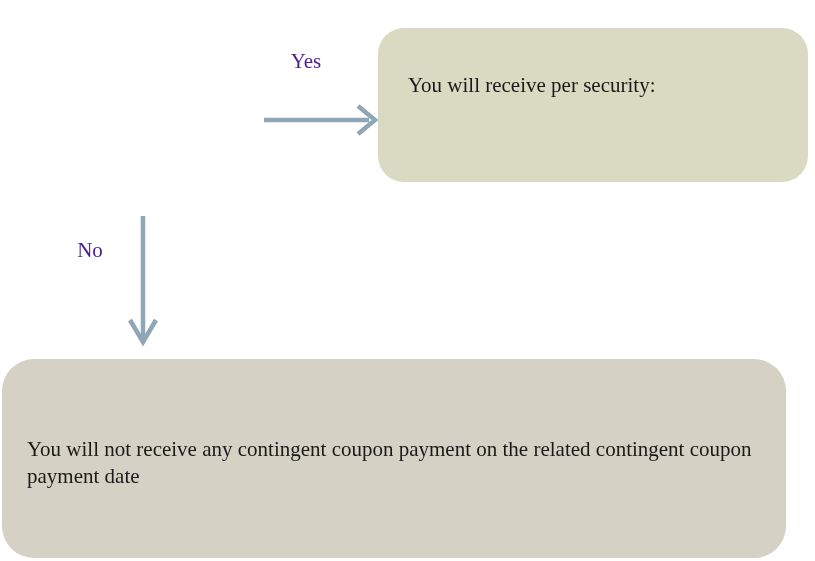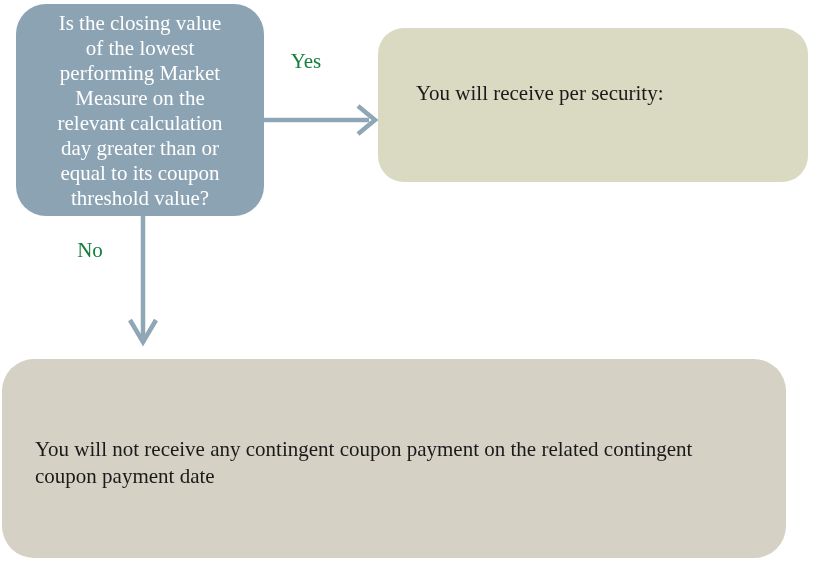--- a/index.html
+++ b/index.html
@@ -38,21 +38,21 @@
     color: #ffffff;
     font-size: 21px;
     line-height: 25px;
   }
 
   
   .branch-label {
     position: absolute;
     font-size: 21px;
     line-height: 24px;
-    color: #15803d;
+    color: #4c1d95;
   }
   .label-yes { left: 283px; top: 49px; width: 46px; text-align: center; }
   .label-no  { left: 70px;  top: 238px; width: 40px; text-align: center; font-family: Liberation Serif, serif; }
 
   
   .arrow {
     position: absolute;
     display: block;
   }
   .arrow-yes { left: 264px; top: 102px; }
@@ -65,56 +65,46 @@
     top: 28px;
     width: 430px;
     height: 154px;
     background: #DADAC2;
     border-radius: 26px;
     box-sizing: border-box;
     padding: 36px 24px 0 22px;
     font-size: 21px;
     line-height: 27px;
   }
-  .result-yes p { margin: 16px; }
+  .result-yes p { margin: 8px; }
   .result-yes p + p { margin-top: 18px; }
 
   
   .result-no {
     position: absolute;
     left: 2px;
     top: 359px;
     width: 784px;
     height: 199px;
     background: #D5D1C5;
     border-radius: 32px;
     box-sizing: border-box;
     display: flex;
     align-items: center;
     padding: 8px 18px 0 21px;
     font-size: 21px;
     line-height: 27px;
   }
-  .result-no p { margin: 12px; }
+  .result-no p { margin: 4px; }
 </style>
 </head>
 <body>
 
 <div class="canvas">
 
-  <div class="question-box">
-    <div class="question-text">Is the closing value
-of the lowest
-performing Market
-Measure on the
-relevant calculation
-day greater than or
-equal to its coupon
-threshold value?</div>
-  </div>
 
   <div class="branch-label label-yes">Yes</div>
 
   <svg class="arrow arrow-yes" width="116" height="36" viewBox="0 0 116 36" aria-hidden="true">
     <line x1="0" y1="18" x2="105" y2="18" stroke="#8FA6B6" stroke-width="4.5"></line>
     <polyline points="94,4 111,18 94,32" fill="none" stroke="#8FA6B6" stroke-width="4.5"></polyline>
   </svg>
 
   <div class="result-yes">
     <p>You will receive per security:</p>

